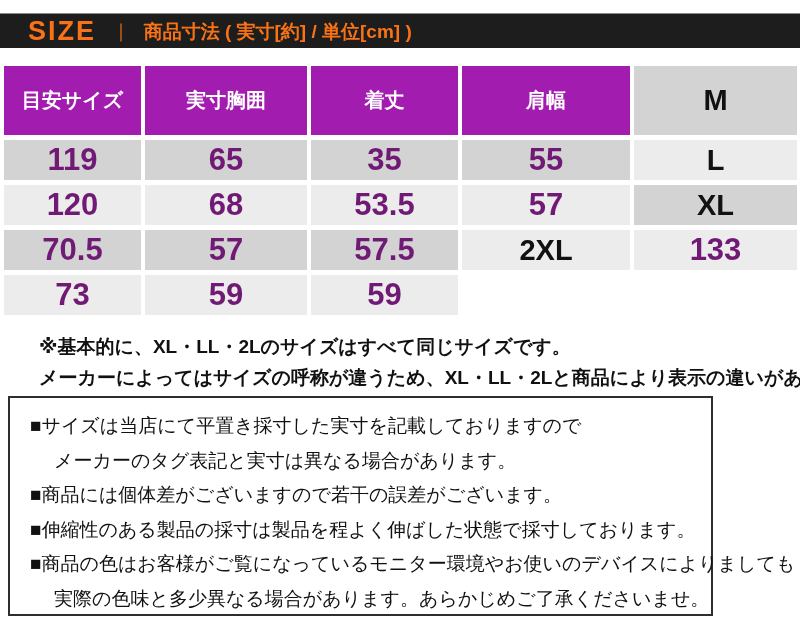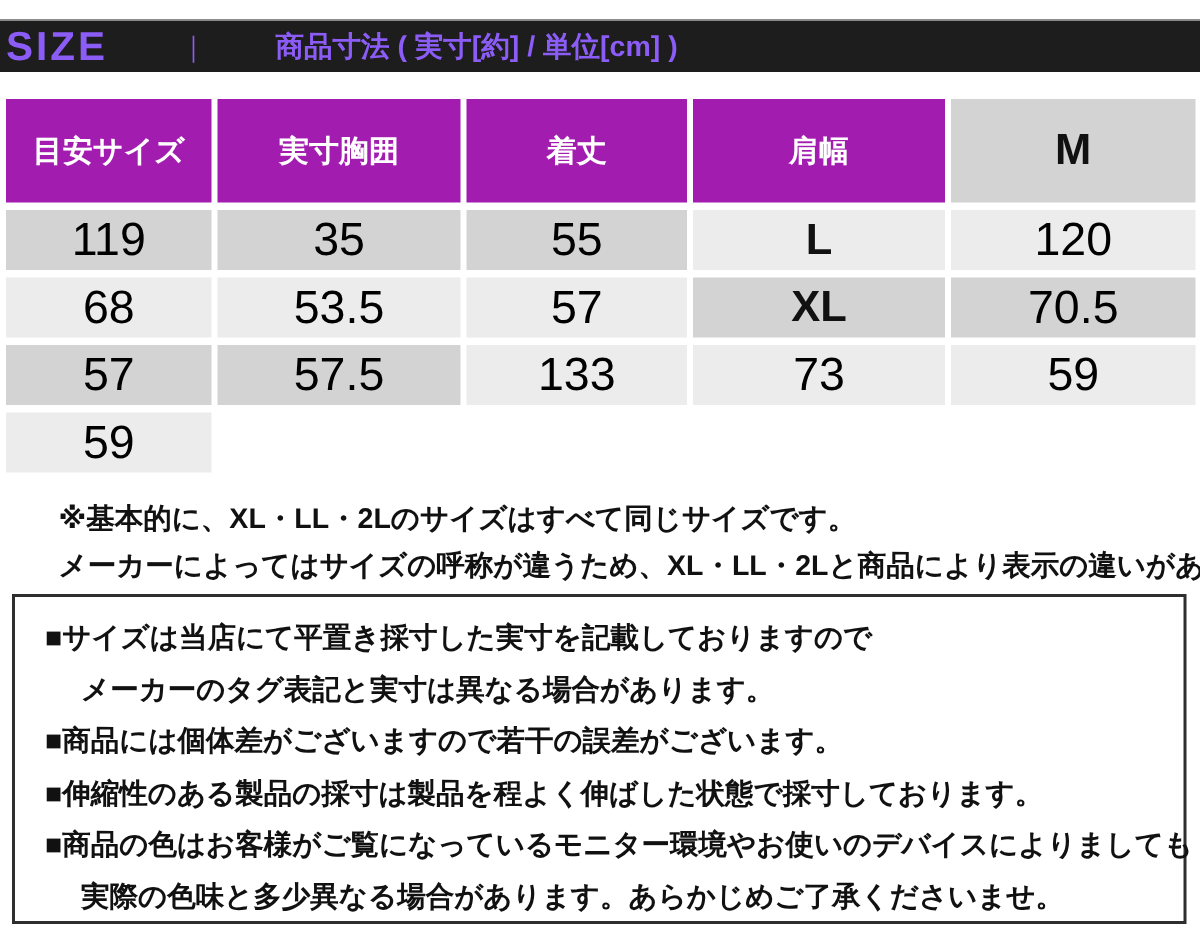--- a/index.html
+++ b/index.html
@@ -22,23 +22,22 @@
     position: absolute;
     top: 13px;
     left: 0;
     width: 800px;
     height: 35px;
     background: #1d1d1d;
     border-top: 1px solid #8a8a8a;
     box-sizing: border-box;
     display: flex;
     align-items: center;
-    padding-left: 4px;
-    color: #8b5cf6;
-    gap: 32px;
+    padding-left: 28px;
+    color: #f97316;
   }
   .title-brand {
     font-size: 27px;
     font-weight: bold;
     letter-spacing: 2px;
     line-height: 1;
   }
   .title-divider {
     font-size: 18px;
     font-weight: normal;
@@ -77,48 +76,48 @@
   }
   .row-dark  { background: #d3d3d3; }
   .row-light { background: #ececec; }
   .cell.size-label {
     font-size: 29px;
     font-weight: bold;
     color: #111111;
   }
   .cell.num {
     font-size: 31px;
-    font-weight: normal;
-    color: #000000;
+    font-weight: bold;
+    color: #701a75;
   }
 
   
   .notes {
     position: absolute;
     top: 331px;
     left: 39px;
     font-size: 19px;
     font-weight: 600;
     color: #111111;
     line-height: 31px;
     white-space: nowrap;
   }
 
   
   .disclaimer-box {
     position: absolute;
     top: 396px;
     left: 8px;
-    width: 783px;
+    width: 705px;
     height: 220px;
     box-sizing: border-box;
     border: 2px solid #2e2e2e;
     padding: 11px 0 0 20px;
     font-size: 19px;
-    font-weight: 700;
+    font-weight: 400;
     color: #111111;
     line-height: 34.5px;
   }
   .disclaimer-box .line {
     white-space: nowrap;
   }
   .disclaimer-box .line.cont {
     padding-left: 24px;
   }
 </style>
@@ -135,34 +134,36 @@
 
   <div class="size-table">
 
     <div class="cell head">目安サイズ</div>
     <div class="cell head">実寸胸囲</div>
     <div class="cell head">着丈</div>
     <div class="cell head">肩幅</div>
 
     <div class="cell size-label row-dark">M</div>
     <div class="cell num row-dark">119</div>
+    <div class="cell num row-dark">65</div>
     <div class="cell num row-dark">35</div>
     <div class="cell num row-dark">55</div>
 
     <div class="cell size-label row-light">L</div>
     <div class="cell num row-light">120</div>
     <div class="cell num row-light">68</div>
     <div class="cell num row-light">53.5</div>
     <div class="cell num row-light">57</div>
 
     <div class="cell size-label row-dark">XL</div>
     <div class="cell num row-dark">70.5</div>
     <div class="cell num row-dark">57</div>
     <div class="cell num row-dark">57.5</div>
 
+    <div class="cell size-label row-light">2XL</div>
     <div class="cell num row-light">133</div>
     <div class="cell num row-light">73</div>
     <div class="cell num row-light">59</div>
     <div class="cell num row-light">59</div>
   </div>
 
   <div class="notes">
     <div class="line">※基本的に、XL・LL・2Lのサイズはすべて同じサイズです。</div>
     <div class="line">メーカーによってはサイズの呼称が違うため、XL・LL・2Lと商品により表示の違いがあります。</div>
   </div>

